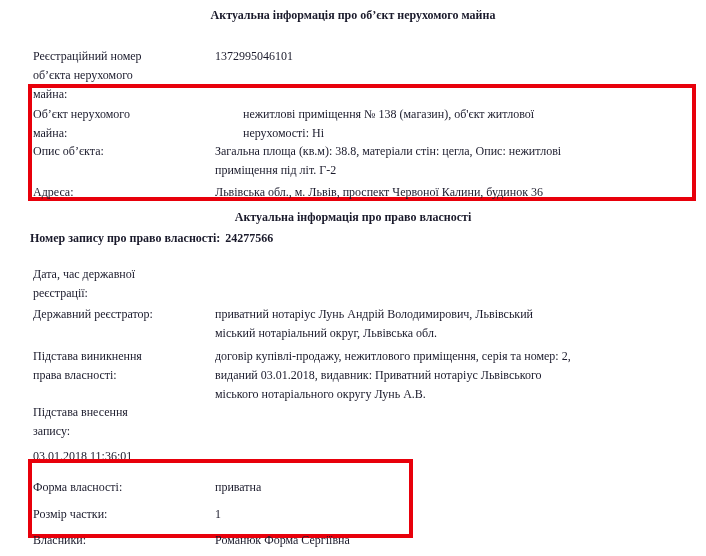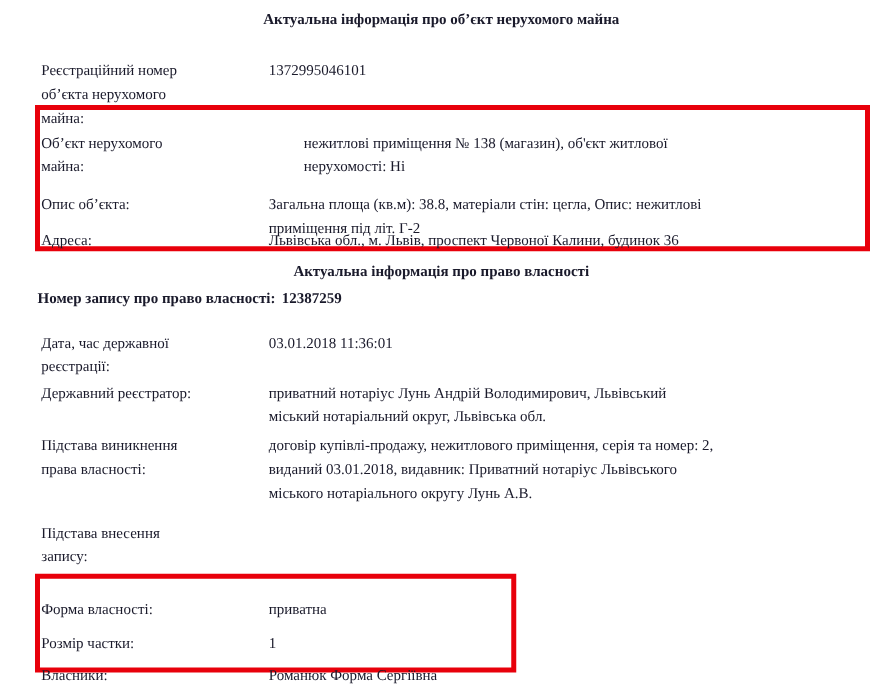--- a/index.html
+++ b/index.html
@@ -44,28 +44,28 @@
     border: 4px solid var(--hl, #e8000b);
     background: transparent;
     pointer-events: none;
   }
   #box-property { left: 28px; top: 84px; width: 668px; height: 117px; }
   #box-owner    { left: 28px; top: 459px; width: 385px; height: 79px; }
 
   #row-title-property { top: 6px; }
   #row-reg            { top: 33px; }
   #row-object         { top: 91px; gap: 28px; }
-  #row-description    { top: 140px; }
+  #row-description    { top: 128px; }
   #row-address        { top: 169px; justify-content: flex-end; }
   #row-title-owner    { top: 208px; }
   #row-record         { top: 229px; }
-  #row-date           { top: 251px; }
+  #row-date           { top: 251px; flex-direction: column; }
   #row-registrar      { top: 291px; }
   #row-basis-origin   { top: 333px; }
-  #row-basis-entry    { top: 403px; }
+  #row-basis-entry    { top: 389px; }
   #row-form           { top: 464px; justify-content: center; }
   #row-share          { top: 491px; align-items: center; }
   #row-owners         { top: 517px; }
 </style>
 </head>
 <body>
 
 <div class="page" style="color: rgb(26, 26, 43); background: rgb(255, 255, 255);">
 
   <div class="abs section-title" id="row-title-property">Актуальна інформація про об’єкт нерухомого майна</div>
@@ -94,21 +94,21 @@
 
   <div class="abs row" id="row-address">
     <div class="label">Адреса:</div>
     <div class="value">Львівська обл., м. Львів, проспект Червоної Калини, будинок 36</div>
   </div>
 
   <div class="abs section-title" id="row-title-owner">Актуальна інформація про право власності</div>
 
   <div class="abs record-line" id="row-record">
     <span>Номер запису про право власності:</span>
-    <span class="rec-val">12387259</span>
+    <span class="rec-val">24277566</span>
   </div>
 
   <div class="abs row" id="row-date">
     <div class="label">Дата, час державної
 реєстрації:</div>
     <div class="value">03.01.2018 11:36:01</div>
   </div>
 
   <div class="abs row" id="row-registrar">
     <div class="label">Державний реєстратор:</div>

